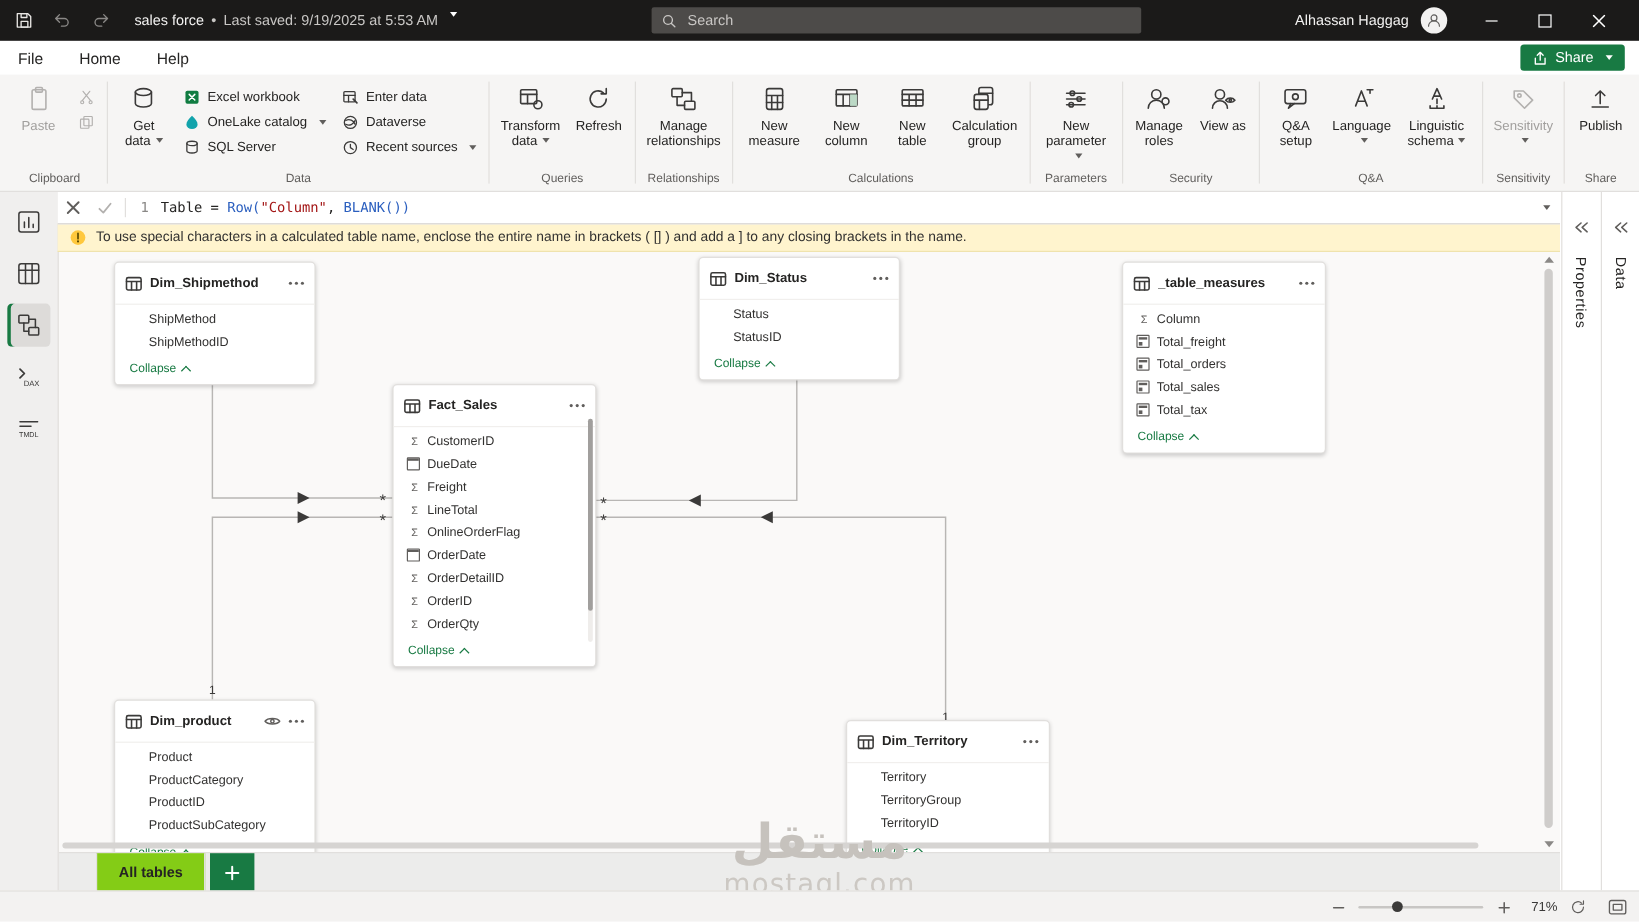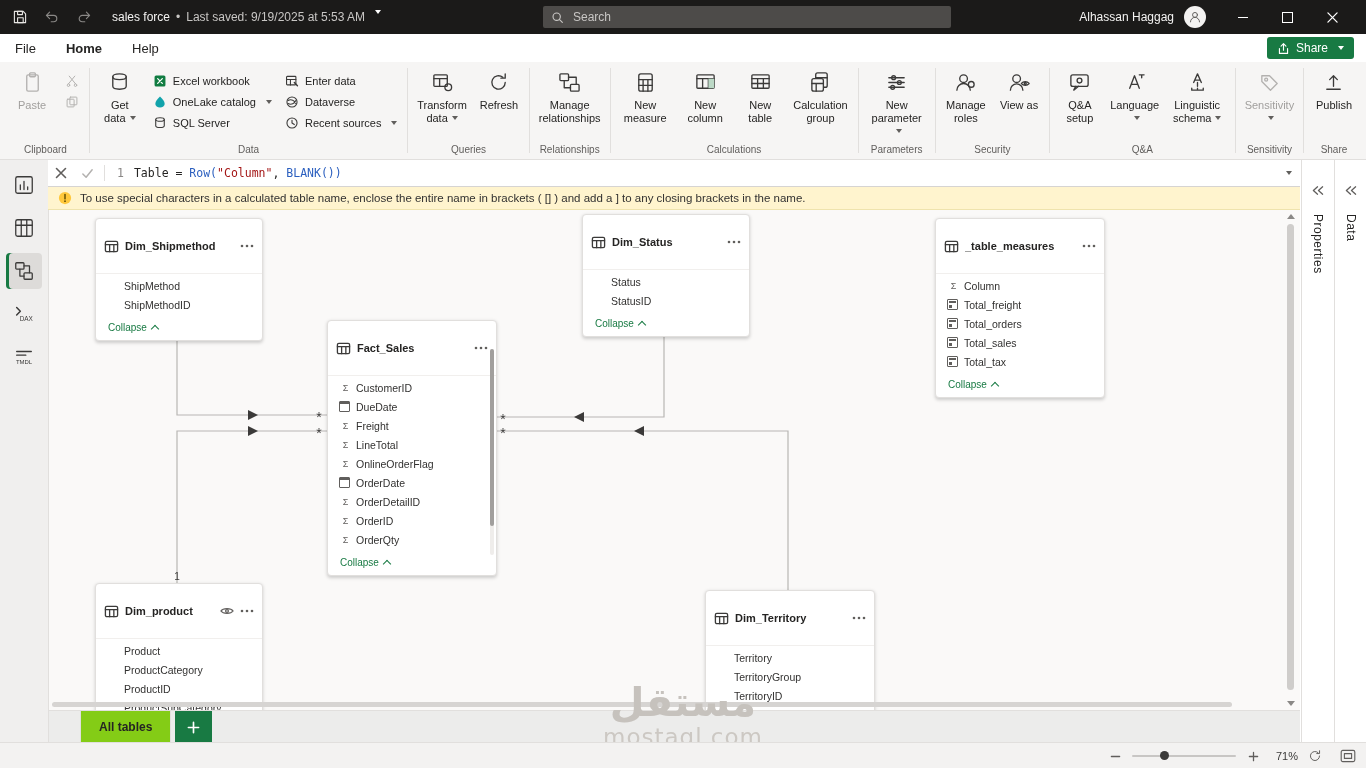--- a/index.html
+++ b/index.html
@@ -24,21 +24,21 @@
   .tb-right{position:absolute;right:11px;top:0;height:34px;display:flex;align-items:center}
   .uname{font-size:12px;color:#f3f2f1;margin-right:10px}
   .avatar{width:22px;height:22px;border-radius:50%;background:#f3f2f1;display:flex;align-items:center;justify-content:center;margin-right:14px}
   .winbtn{width:45px;height:34px;display:flex;align-items:center;justify-content:center}
   .minbar{width:10px;height:1px;background:#fff}
   .maxbox{width:9px;height:9px;border:1px solid #fff}
 
   
   #tabrow{position:absolute;left:0;top:34px;width:1366px;height:28px;background:#fff;display:flex;align-items:center;z-index:55}
   .mtab{padding:0 15px;font-size:13px;color:#252423;height:28px;display:flex;align-items:center;cursor:pointer}
-  .mtab.active{font-weight:bold}
+  .mtab.active{font-weight:normal}
   .sharebtn{position:absolute;right:12px;top:3px;height:22px;background:#187a43;color:#fff;border-radius:3px;
             display:flex;align-items:center;gap:6px;padding:0 10px;font-size:12px;cursor:pointer}
   .sharebtn svg{stroke:#fff}
 
   
   #ribbon{position:absolute;left:0;top:62px;width:1366px;height:98px;background:#f6f5f4;border-bottom:1px solid #e1dfdd;
           display:flex;align-items:stretch;padding:0 2px;box-sizing:border-box;z-index:50}
   .rgroup{display:flex;flex-direction:column;padding:2px 4px 0}
   .ritems{flex:1;display:flex;align-items:stretch;gap:1px}
   .rglabel{height:16px;font-size:10px;color:#605e5c;text-align:center;line-height:14px;white-space:nowrap}
@@ -72,21 +72,21 @@
   #notice{position:absolute;left:48px;top:186px;width:1252px;height:24px;background:#fff4ce;border-bottom:1px solid #efe3ad;
           display:flex;align-items:center;gap:8px;padding-left:10px;box-sizing:border-box;font-size:11.5px;color:#323130;z-index:34}
 
   
   #canvas{position:absolute;left:48px;top:210px;width:1252px;height:500px;background:#faf9f8;overflow:hidden;z-index:10}
   #rels{position:absolute;left:0;top:0}
   .one{position:absolute;font-size:10px;color:#3b3a39;transform:translate(-50%,-50%);z-index:12}
   .star{position:absolute;font-size:14px;color:#3b3a39;transform:translate(-50%,-38%);z-index:12}
 
   .card{position:absolute;background:#fff;border:1px solid #e1dfdd;border-radius:4px;box-shadow:0 1.2px 3.6px rgba(0,0,0,.18);z-index:15}
-  .card-h{display:flex;align-items:center;gap:6px;height:26px;padding:14px 8px;border-bottom:1px solid #f1efed}
+  .card-h{display:flex;align-items:center;gap:6px;height:26px;padding:4px 8px;border-bottom:1px solid #f1efed}
   .tname{font-size:11px;font-weight:600;color:#252423;flex:1;white-space:nowrap;overflow:hidden}
   .hic{display:flex;align-items:center}
   .card ul{list-style:none;margin:0;padding:2px 0 0}
   .card li{display:flex;align-items:center;gap:5px;height:19px;padding:0 8px 0 12px;font-size:10.5px;color:#323130}
   .fi{width:11px;display:inline-flex;justify-content:center;align-items:center;flex:0 0 11px}
   .fi-sigma::before{content:"Σ";font-size:9px;color:#605e5c}
   .fi-cal{width:9px;height:9px;border:1px solid #605e5c;border-radius:1px;position:relative;flex:0 0 9px;margin-right:2px}
   .fi-cal::before{content:"";position:absolute;left:0;right:0;top:0;height:2px;background:#605e5c}
   .fi-meas{width:9px;height:9px;border:1px solid #605e5c;border-radius:1px;position:relative;flex:0 0 9px;margin-right:2px}
   .fi-meas::before{content:"";position:absolute;left:1px;right:1px;top:1px;height:2px;background:#605e5c}
@@ -789,21 +789,21 @@
           <span class="fi"></span>
           <span>ProductSubCategory</span>
         </li>
     </ul>
     <div class="card-f"><span class="clps">
           <span>Collapse</span>
           <span class="caret"></span>
         </span></div>
   </div>
 
-  <div class="card" style="left:657px;top:380px;width:168px">
+  <div class="card" style="left:657px;top:390px;width:168px">
     <div class="card-h">
       <span class="hic">
           <svg class="ic" width="15" height="15" viewBox="0 0 16 16">
             <rect x="1.5" y="2.5" width="13" height="11" rx="1.5"></rect>
             <path d="M1.5 6 h13 M6 6 v7.5 M10.5 6 v7.5"></path>
           </svg>
         </span>
       <span class="tname">Dim_Territory</span>
       <span class="hic">
           <svg width="14" height="4" viewBox="0 0 14 4">

